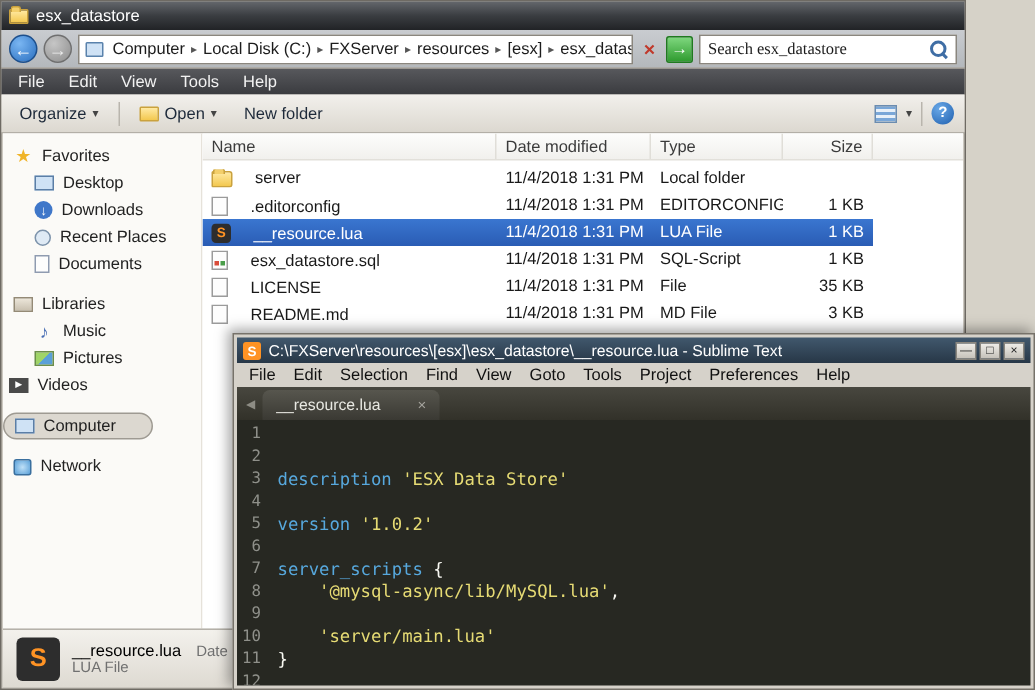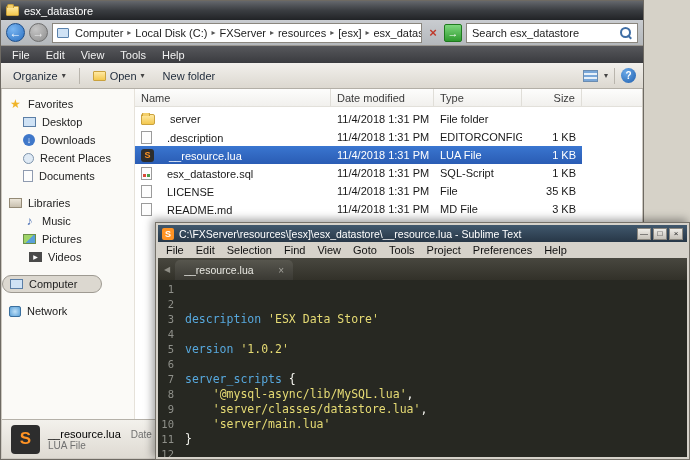--- a/index.html
+++ b/index.html
@@ -19,21 +19,21 @@
   .nav-back { background:radial-gradient(circle at 35% 30%,#7ab6f2,#2a6fc0); border:1px solid #1d4f8c; color:#fff; }
   .nav-fwd  { background:radial-gradient(circle at 35% 30%,#c6c6c6,#8d8d8d); border:1px solid #6f6f6f; color:#ececec; }
   .breadcrumb { flex:1; height:20px; background:#fff; border:1px solid #8a867e; display:flex; align-items:center; gap:1px; padding:0 4px; font-size:11px; color:#1c1c1c; white-space:nowrap; overflow:hidden; }
   .bc-icon { width:12px; height:10px; background:#cfe2f5; border:1px solid #5a82ac; border-radius:1px; margin-right:3px; flex:none; }
   .bc-seg { padding:0 2px; }
   .bc-sep { color:#555; font-size:8px; padding:0 2px; }
   .bc-caret { margin-left:auto; color:#555; font-size:9px; padding:0 3px; }
   .stop-btn { color:#c0392b; font-weight:bold; font-size:13px; width:14px; text-align:center; flex:none; }
   .go-btn { width:18px; height:18px; background:linear-gradient(#7ed77e,#2f9b2f); border:1px solid #1f7a1f; border-radius:2px; color:#fff; display:flex; align-items:center; justify-content:center; font-size:11px; flex:none; }
   .searchbox { width:172px; height:20px; background:#fff; border:1px solid #8a867e; display:flex; align-items:center; gap:4px; padding:0 5px; flex:none; }
-  .searchbox input { border:0; outline:0; flex:1; min-width:0; font-size:11px; font-family:Liberation Sans, sans-serif; color:#222; background:transparent; }
+  .searchbox input { border:0; outline:0; flex:1; min-width:0; font-size:11px; font-family:Liberation Serif, serif; color:#222; background:transparent; }
   .searchbox input::placeholder { color:#1c1c1c; }
   .magnifier { width:12px; height:12px; position:relative; flex:none; }
   .magnifier::before { content:""; position:absolute; top:0; left:0; width:7px; height:7px; border:2px solid #3f6ea5; border-radius:50%; }
   .magnifier::after { content:""; position:absolute; width:5px; height:2px; background:#3f6ea5; transform:rotate(45deg); left:7px; top:9px; }
 
   .menubar { height:17px; background:linear-gradient(#57585c,#3a3b3f); display:flex; align-items:center; padding:0 3px; }
   .menu-item { color:#f2f2f2; font-size:11px; padding:0 8px; }
 
   .toolbar { height:26px; background:linear-gradient(#f2f0ec,#dcd8d0); border-bottom:1px solid #b3afa7; display:flex; align-items:center; gap:8px; padding:0 7px; font-size:11px; color:#1e2a3a; }
   .tool-btn { display:flex; align-items:center; gap:4px; padding:2px 5px; border-radius:2px; }
@@ -202,21 +202,21 @@
             <span>Libraries</span>
           </div>
           <div class="side-item" style="padding-left: 21px;">
             <span class="sicon icon-music">♪</span>
             <span>Music</span>
           </div>
           <div class="side-item" style="padding-left: 21px;">
             <span class="sicon icon-pictures"></span>
             <span>Pictures</span>
           </div>
-          <div class="side-item" style="padding-left: 27px;">
+          <div class="side-item" style="padding-left: 4px;">
             <span class="sicon icon-videos">▶</span>
             <span>Videos</span>
           </div>
           <div class="side-item gap highlighted" style="padding-left: 7px;">
             <span class="sicon icon-computer"></span>
             <span>Computer</span>
           </div>
           <div class="side-item gap" style="padding-left: 7px;">
             <span class="sicon icon-network"></span>
             <span>Network</span>
@@ -238,27 +238,27 @@
             </div>
             <div class="hfill"></div>
           </div>
         <div class="rows" id="file-rows">
             <div class="file-row">
               <div class="cell c0 name-cell">
                 <span class="ficon icon-folder"></span>
                 <span>server</span>
               </div>
               <div class="cell c1">11/4/2018 1:31 PM</div>
-              <div class="cell c2">File folder</div>
+              <div class="cell c2">Local folder</div>
               <div class="cell c3"></div>
             </div>
             <div class="file-row">
               <div class="cell c0 name-cell">
                 <span class="ficon icon-file"></span>
-                <span>.description</span>
+                <span>.editorconfig</span>
               </div>
               <div class="cell c1">11/4/2018 1:31 PM</div>
               <div class="cell c2">EDITORCONFIG File</div>
               <div class="cell c3">1 KB</div>
             </div>
             <div class="file-row selected">
               <div class="cell c0 name-cell">
                 <span class="ficon icon-sublime">S</span>
                 <span>__resource.lua</span>
               </div>
@@ -342,21 +342,21 @@
     <div class="st-editor">
       <div id="code-lines">
           <div class="code-line"><span class="ln">1</span></div>
           <div class="code-line"><span class="ln">2</span><span class="code-text"></span></div>
           <div class="code-line"><span class="ln">3</span><span class="code-text"><span class="tok-fn">description </span><span class="tok-str">'ESX Data Store'</span></span></div>
           <div class="code-line"><span class="ln">4</span><span class="code-text"></span></div>
           <div class="code-line"><span class="ln">5</span><span class="code-text"><span class="tok-fn">version </span><span class="tok-str">'1.0.2'</span></span></div>
           <div class="code-line"><span class="ln">6</span><span class="code-text"></span></div>
           <div class="code-line"><span class="ln">7</span><span class="code-text"><span class="tok-fn">server_scripts </span><span class="tok-pun">{</span></span></div>
           <div class="code-line"><span class="ln">8</span><span class="code-text"><span class="tok-pun">    </span><span class="tok-str">'@mysql-async/lib/MySQL.lua'</span><span class="tok-pun">,</span></span></div>
-          <div class="code-line"><span class="ln">9</span><span class="code-text"><span class="tok-pun">    </span><span class="tok-str">'server/classes/datastore.lua'</span><span class="tok-pun">,</span></span></div>
+          <div class="code-line"><span class="ln">9</span></div>
           <div class="code-line"><span class="ln">10</span><span class="code-text"><span class="tok-pun">    </span><span class="tok-str">'server/main.lua'</span></span></div>
           <div class="code-line"><span class="ln">11</span><span class="code-text"><span class="tok-pun">}</span></span></div>
           <div class="code-line"><span class="ln">12</span><span class="code-text"></span></div>
         </div>
     </div>
   </div>
 
 </div>
 
 </body></html>

